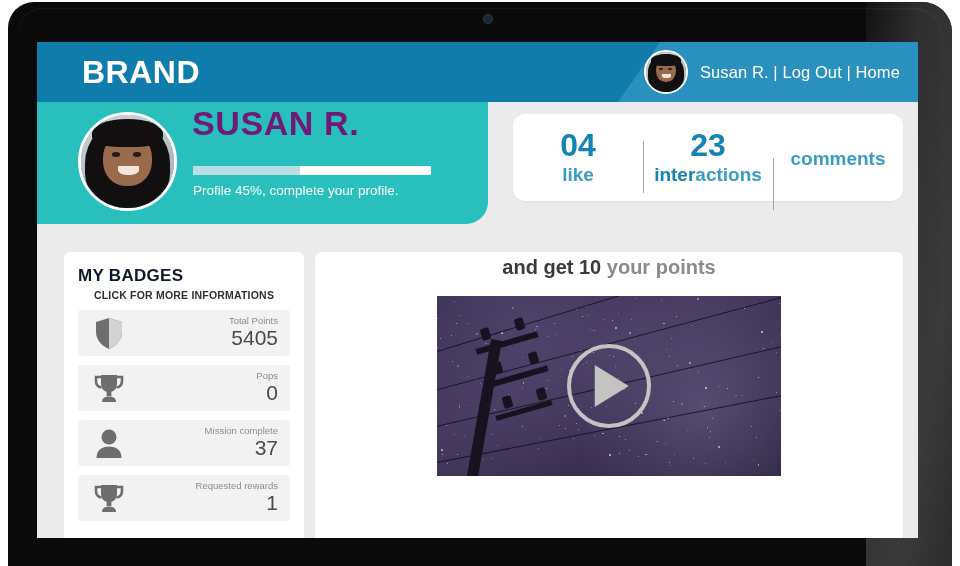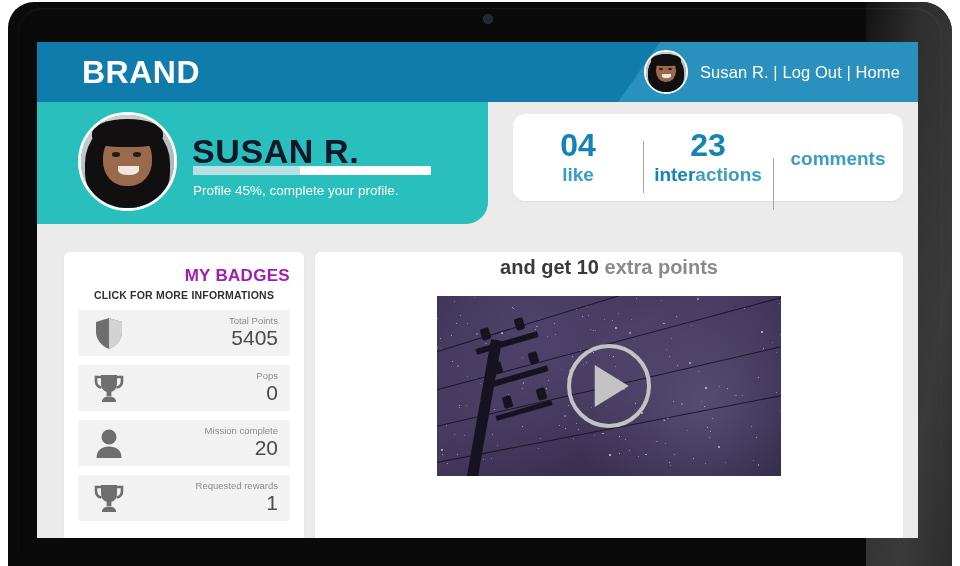--- a/index.html
+++ b/index.html
@@ -129,22 +129,22 @@
   .avatar-lg {
     position: absolute;
     left: 41px; top: 10px;
     width: 99px; height: 99px;
     border-radius: 50%;
     border: 3px solid #ffffff;
     overflow: hidden;
   }
   .profile-name {
     position: absolute;
-    left: 155px; top: 30px;
-    color: #0f172a;
+    left: 155px; top: 2px;
+    color: #701a75;
     font-size: 34px;
     font-weight: bold;
     letter-spacing: 0.6px;
   }
   .progress-track {
     position: absolute;
     left: 156px; top: 64px;
     width: 238px; height: 9px;
     background: #ffffff;
     border-radius: 1px;
@@ -204,22 +204,22 @@
   .badges-card {
     position: absolute;
     left: 27px; top: 210px;
     width: 240px; height: 300px;
     background: #ffffff;
     border-radius: 6px;
     padding: 14px 14px 0 14px;
     box-shadow: 0 1px 2px rgba(0,0,0,0.05);
   }
   .badges-title {
-    text-align: right;
-    color: #a21caf;
+    text-align: left;
+    color: #0f172a;
     font-size: 17px;
     font-weight: bold;
     letter-spacing: 0.3px;
   }
   .badges-sub {
     text-align: center;
     color: #2f2f2f;
     font-size: 10.5px;
     font-weight: bold;
     letter-spacing: 0.2px;
@@ -415,21 +415,21 @@
 
       <div class="badge-row">
         <span class="badge-icon">
           <svg viewBox="0 0 34 34" width="34" height="34" aria-hidden="true">
             <circle cx="17" cy="11" r="7.5" fill="#6e6e6e"></circle>
             <path d="M4.5 32 C4.5 24 10 20.5 17 20.5 C24 20.5 29.5 24 29.5 32 Z" fill="#6e6e6e"></path>
           </svg>
         </span>
         <span class="badge-text">
           <span class="badge-label" style="display:block">Mission complete</span>
-          <span class="badge-value" style="display:block">20</span>
+          <span class="badge-value" style="display:block">37</span>
         </span>
       </div>
 
       <div class="badge-row">
         <span class="badge-icon">
           <svg viewBox="0 0 34 34" width="34" height="34" aria-hidden="true">
             <path d="M9 4 H25 V12 C25 18 22 21 17 21 C12 21 9 18 9 12 Z" fill="#6e6e6e"></path>
             <path d="M9 6 H4 V10 C4 14 6 16 9.5 16.5" fill="none" stroke="#6e6e6e" stroke-width="2.6"></path>
             <path d="M25 6 H30 V10 C30 14 28 16 24.5 16.5" fill="none" stroke="#6e6e6e" stroke-width="2.6"></path>
             <rect x="14.6" y="20" width="4.8" height="5" fill="#6e6e6e"></rect>
@@ -437,21 +437,21 @@
           </svg>
         </span>
         <span class="badge-text">
           <span class="badge-label" style="display:block">Requested rewards</span>
           <span class="badge-value" style="display:block">1</span>
         </span>
       </div>
     </div>
 
     <div class="main-card">
-      <div class="video-sub"><span>and get 10</span> <span class="muted">extra points</span></div>
+      <div class="video-sub"><span>and get 10</span> <span class="muted">your points</span></div>
 
       <div class="video-frame">
         <div class="sky"></div>
         <div class="stars" id="stars">
             <div class="star" style="width: 1px; height: 1px; left: 102.947px; top: 97.6126px; opacity: 0.94;"></div>
             <div class="star" style="width: 1px; height: 1px; left: 182.046px; top: 156.581px; opacity: 0.9;"></div>
             <div class="star" style="width: 1px; height: 1px; left: 343.096px; top: 37.7341px; opacity: 0.47;"></div>
             <div class="star" style="width: 1.8px; height: 1.8px; left: 20.3077px; top: 69.1316px; opacity: 0.37;"></div>
             <div class="star" style="width: 1px; height: 1px; left: 231.747px; top: 166.322px; opacity: 0.84;"></div>
             <div class="star" style="width: 1px; height: 1px; left: 21.9173px; top: 111.261px; opacity: 0.65;"></div>

